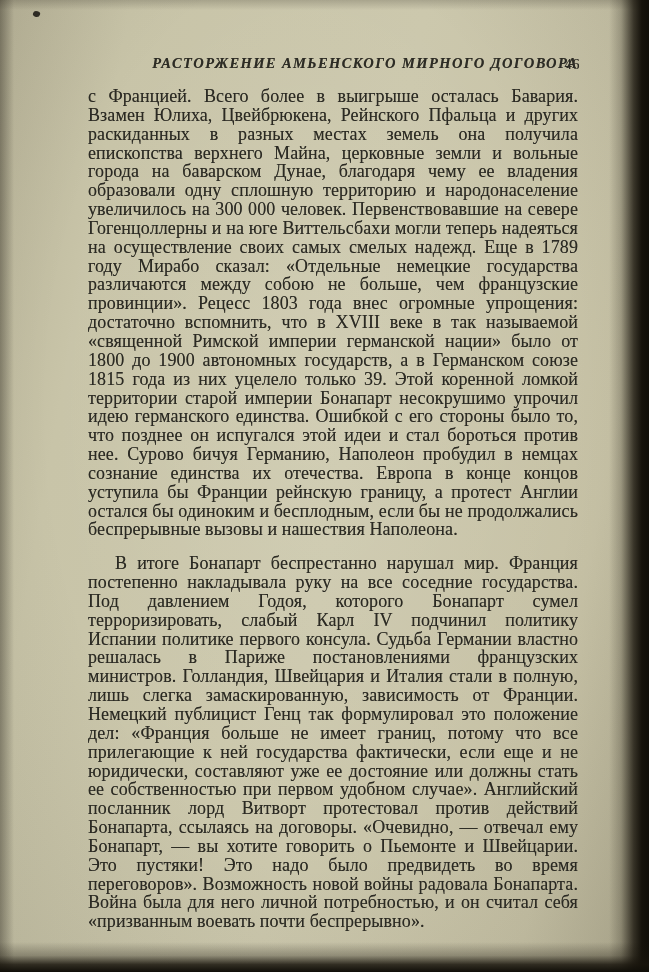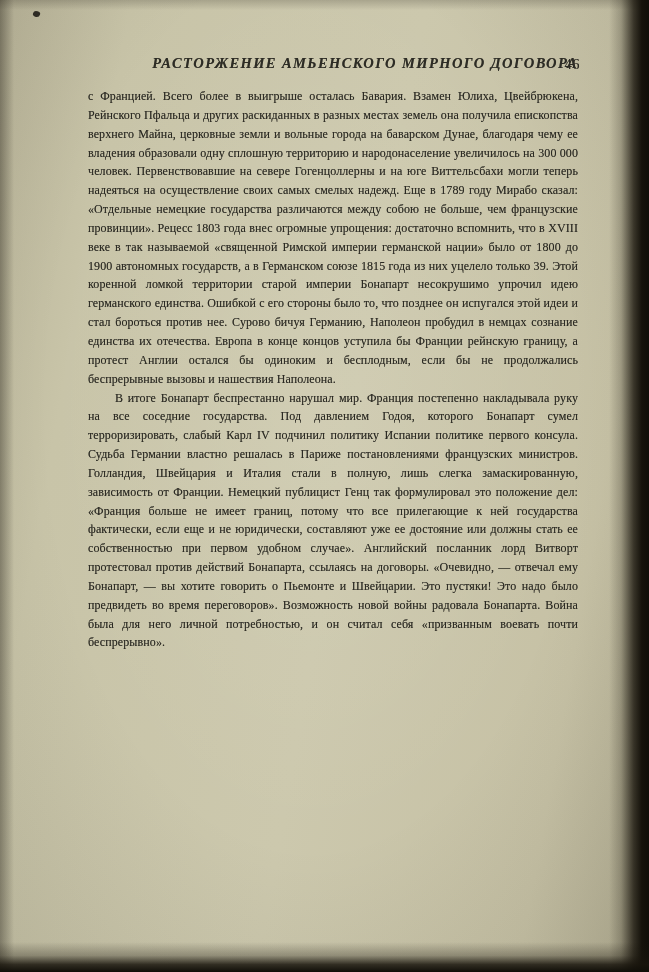--- a/index.html
+++ b/index.html
@@ -44,28 +44,28 @@
     text-shadow:0 0 0.5px rgba(45,44,37,0.55);
     font-family:Liberation Serif, serif;
   }
   .header .page-number{
     position:absolute;right:-2px;top:1px;
     font-style:normal;font-weight:normal;
     letter-spacing:0.5px;font-size:14.5px;
   }
   .body-text{
     position:absolute;top:87px;left:88px;width:490px;
-    font-size:12px;line-height:18.85px;
+    font-size:18px;line-height:18.85px;
     text-align:justify;
     color:#2b2a23;
     letter-spacing:0.1px;
     text-shadow:0 0 0.4px rgba(43,42,35,0.5);
   }
   .para{margin:0;}
-  .para.indented{text-indent:27px;}
+  .para.indented{text-indent:27px;margin-top:15px;}
   .footer{
     position:absolute;top:901px;left:86px;width:492px;
     font-size:13.6px;color:#2f2e27;
     text-shadow:0 0 0.4px rgba(47,46,39,0.5);
     white-space:nowrap;
   }
   .footer .footer-dot{
     display:inline-block;width:3px;height:3px;border-radius:50%;
     background:#3a3830;vertical-align:middle;margin-right:10px;opacity:.8;
   }

